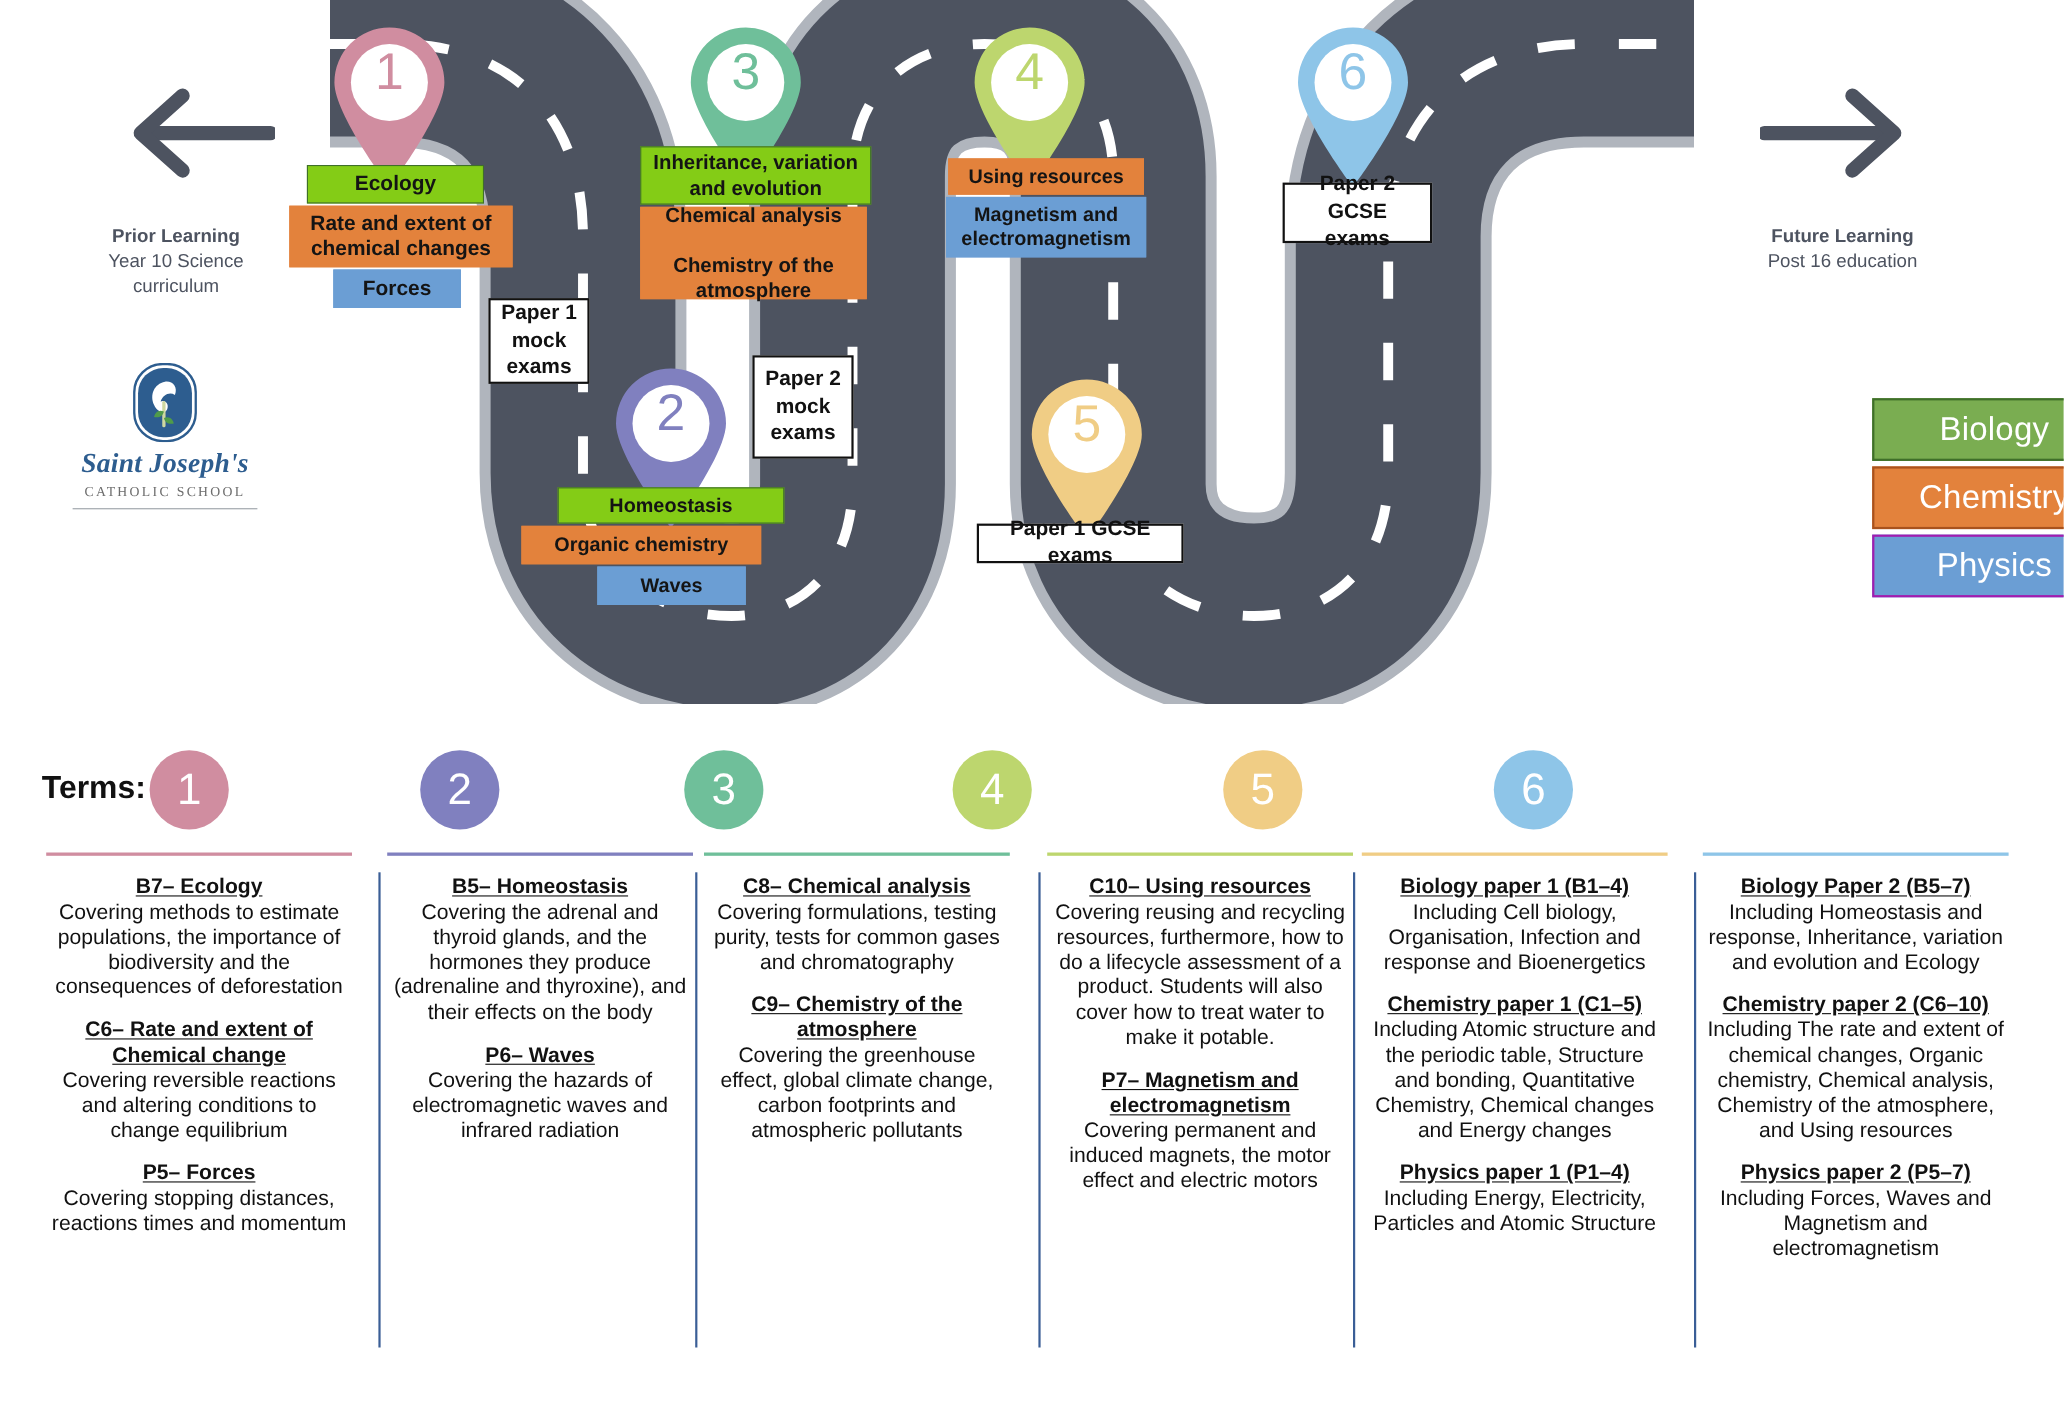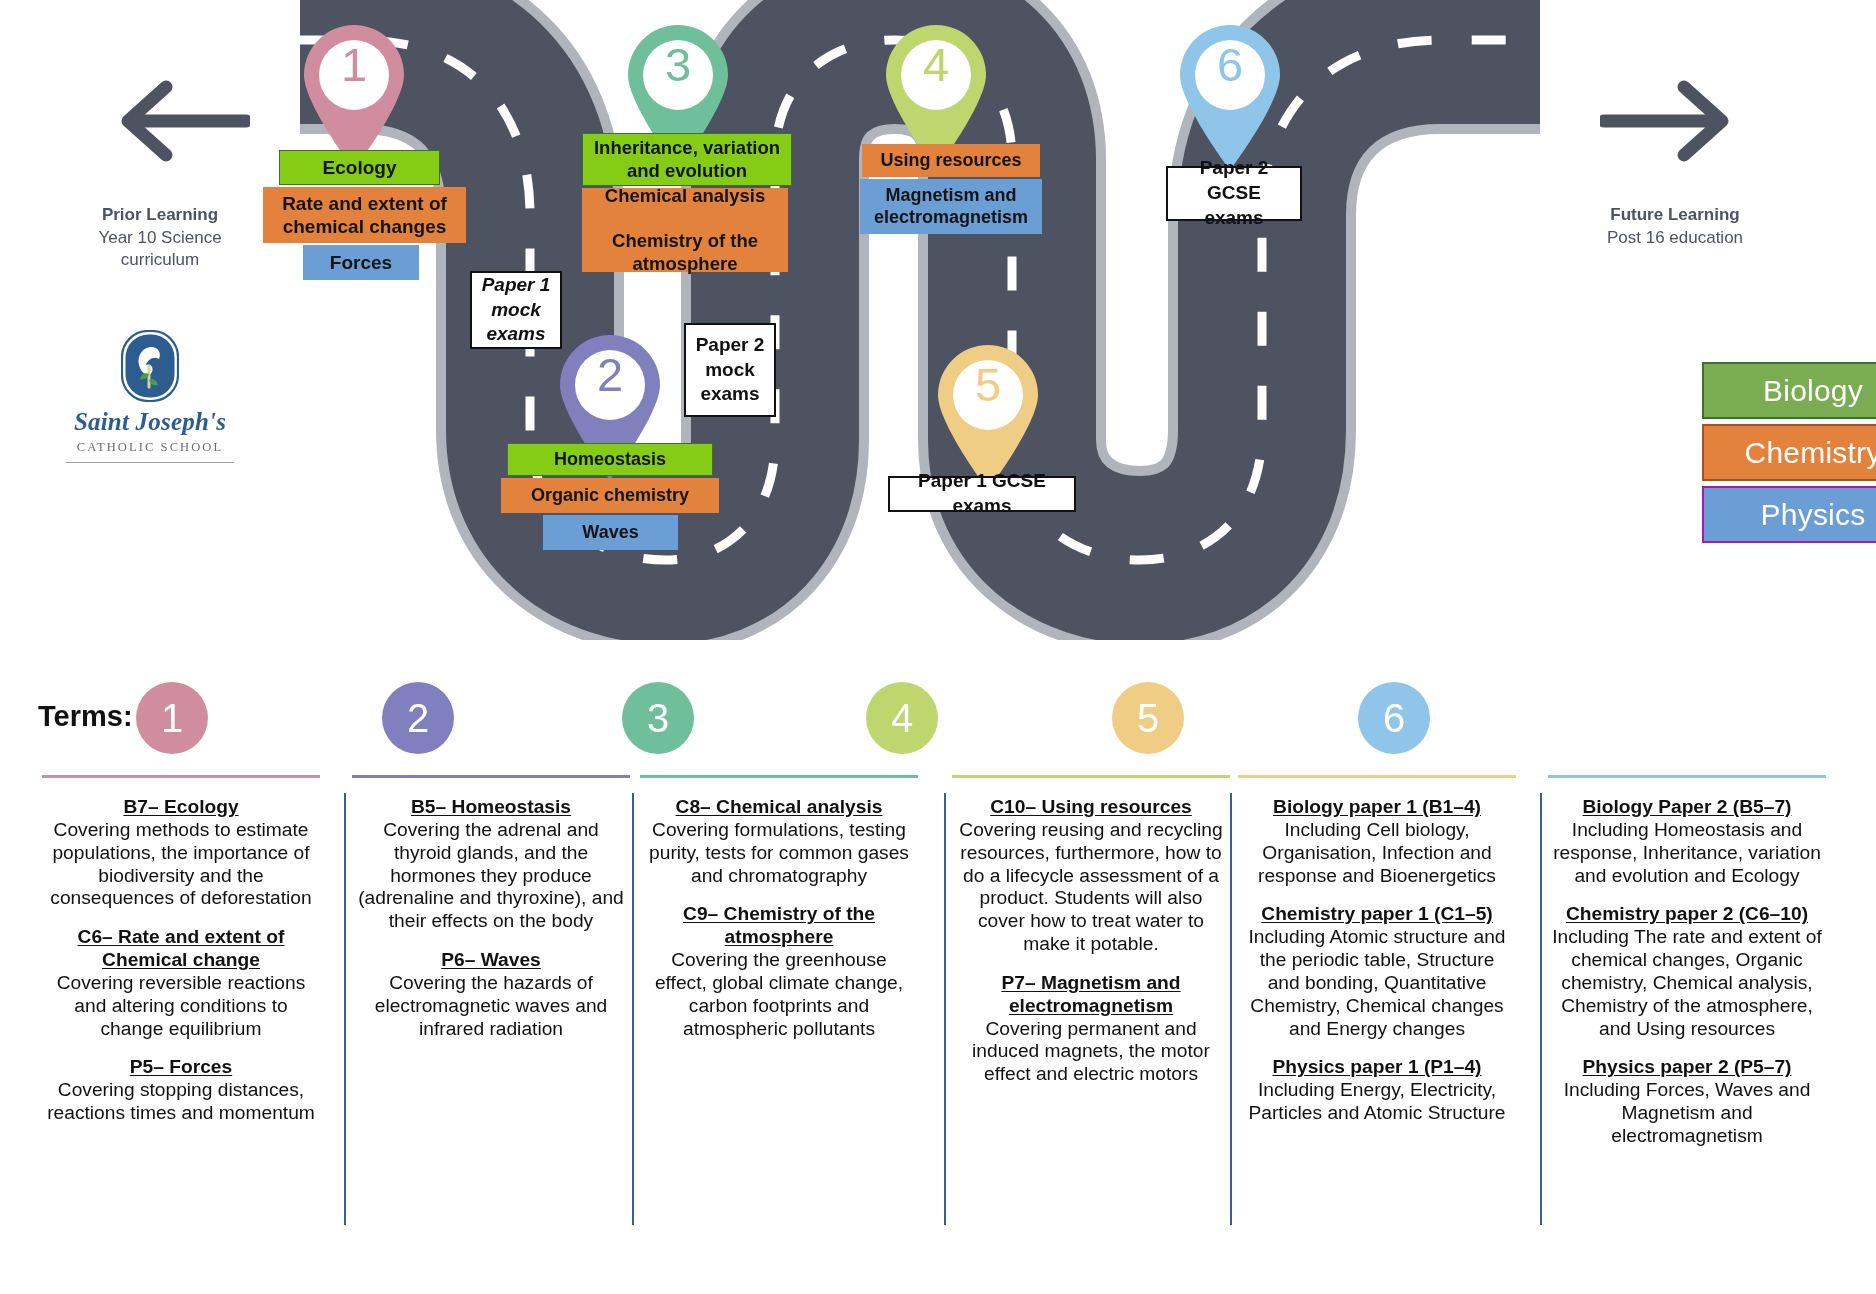--- a/index.html
+++ b/index.html
@@ -215,33 +215,33 @@
       <circle cx="58" cy="55" r="35" fill="#ffffff"></circle>
     </svg>
     <div class="pin-num" style="color:#8ec5e8;">6</div>
   </div>
 
   <div class="subj bio" style="left:279px; top:150px; width:161px; height:35px; font-size:19px;">Ecology</div>
   <div class="subj chem" style="left:263px; top:187px; width:203px; height:56px; font-size:19px;">Rate and extent of<br>chemical changes</div>
   <div class="subj phys" style="left:303px; top:245px; width:116px; height:35px; font-size:19px;">Forces</div>
 
   <div class="subj bio" style="left:507px; top:443px; width:206px; height:33px; font-size:18px;">Homeostasis</div>
-  <div class="subj chem" style="left:501px; top:478px; width:218px; height:35px; font-size:18px;">Organic chemistry</div>
+  <div class="subj chem" style="left:474px; top:478px; width:218px; height:35px; font-size:18px;">Organic chemistry</div>
   <div class="subj phys" style="left:543px; top:515px; width:135px; height:35px; font-size:18px;">Waves</div>
 
   <div class="subj bio" style="left:582px; top:133px; width:210px; height:53px; font-size:18.5px;">Inheritance, variation<br>and evolution</div>
   <div class="subj chem" style="left:582px; top:188px; width:206px; height:84px; font-size:18.5px; flex-direction:column;">
     <span>Chemical analysis</span>
       <span style="margin-top:23px;">Chemistry of the<br>atmosphere</span>
   </div>
 
   <div class="subj chem" style="left:862px; top:144px; width:178px; height:33px; font-size:18px;">Using resources</div>
   <div class="subj phys" style="left:860px; top:179px; width:182px; height:55px; font-size:18px;">Magnetism and<br>electromagnetism</div>
 
-  <div class="exambox" style="left:470px; top:271px; width:92px; height:78px;font-style:italic;">Paper 1<br>mock<br>exams</div>
+  <div class="exambox" style="left:444px; top:271px; width:92px; height:78px;">Paper 1<br>mock<br>exams</div>
   <div class="exambox" style="left:684px; top:323px; width:92px; height:94px;">Paper 2<br>mock<br>exams</div>
   <div class="exambox" style="left:888px; top:476px; width:188px; height:36px;">Paper 1 GCSE exams</div>
   <div class="exambox" style="left:1166px; top:166px; width:136px; height:55px;">Paper 2 GCSE<br>exams</div>
 
   <div id="legend">
     <div class="leg-item leg-bio">Biology</div>
     <div class="leg-item leg-chem">Chemistry</div>
     <div class="leg-item leg-phys">Physics</div>
   </div>
 

